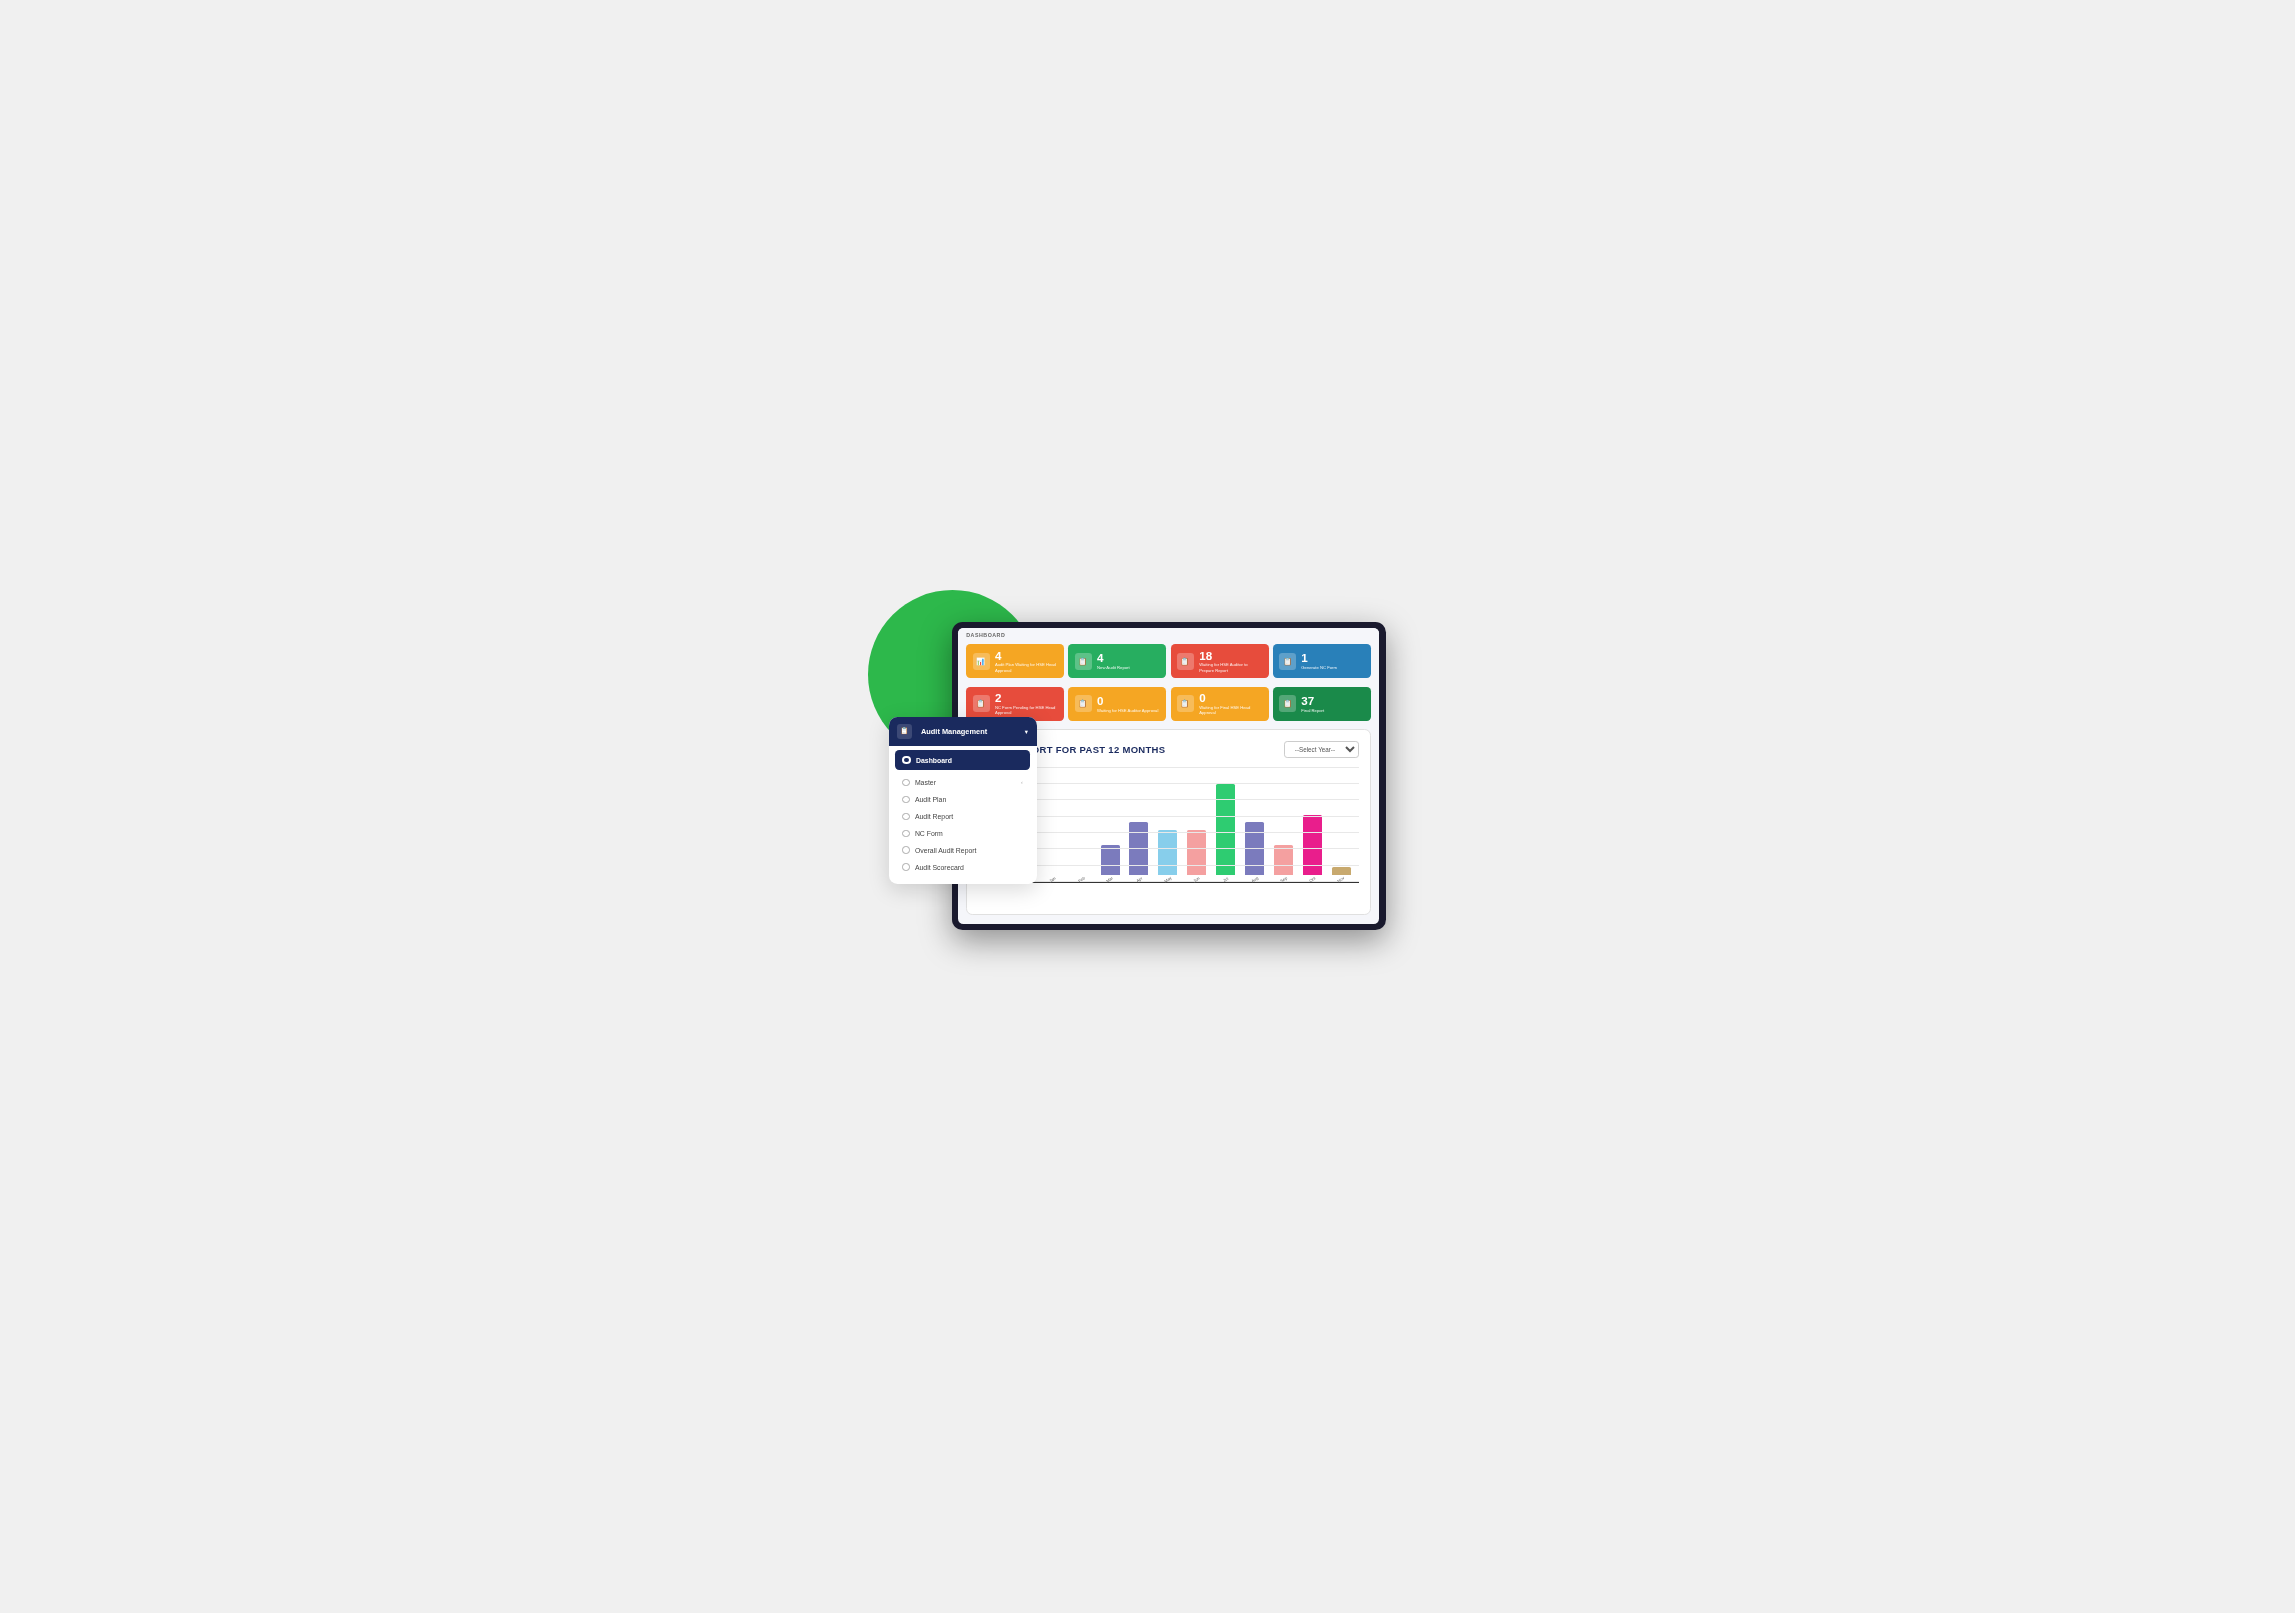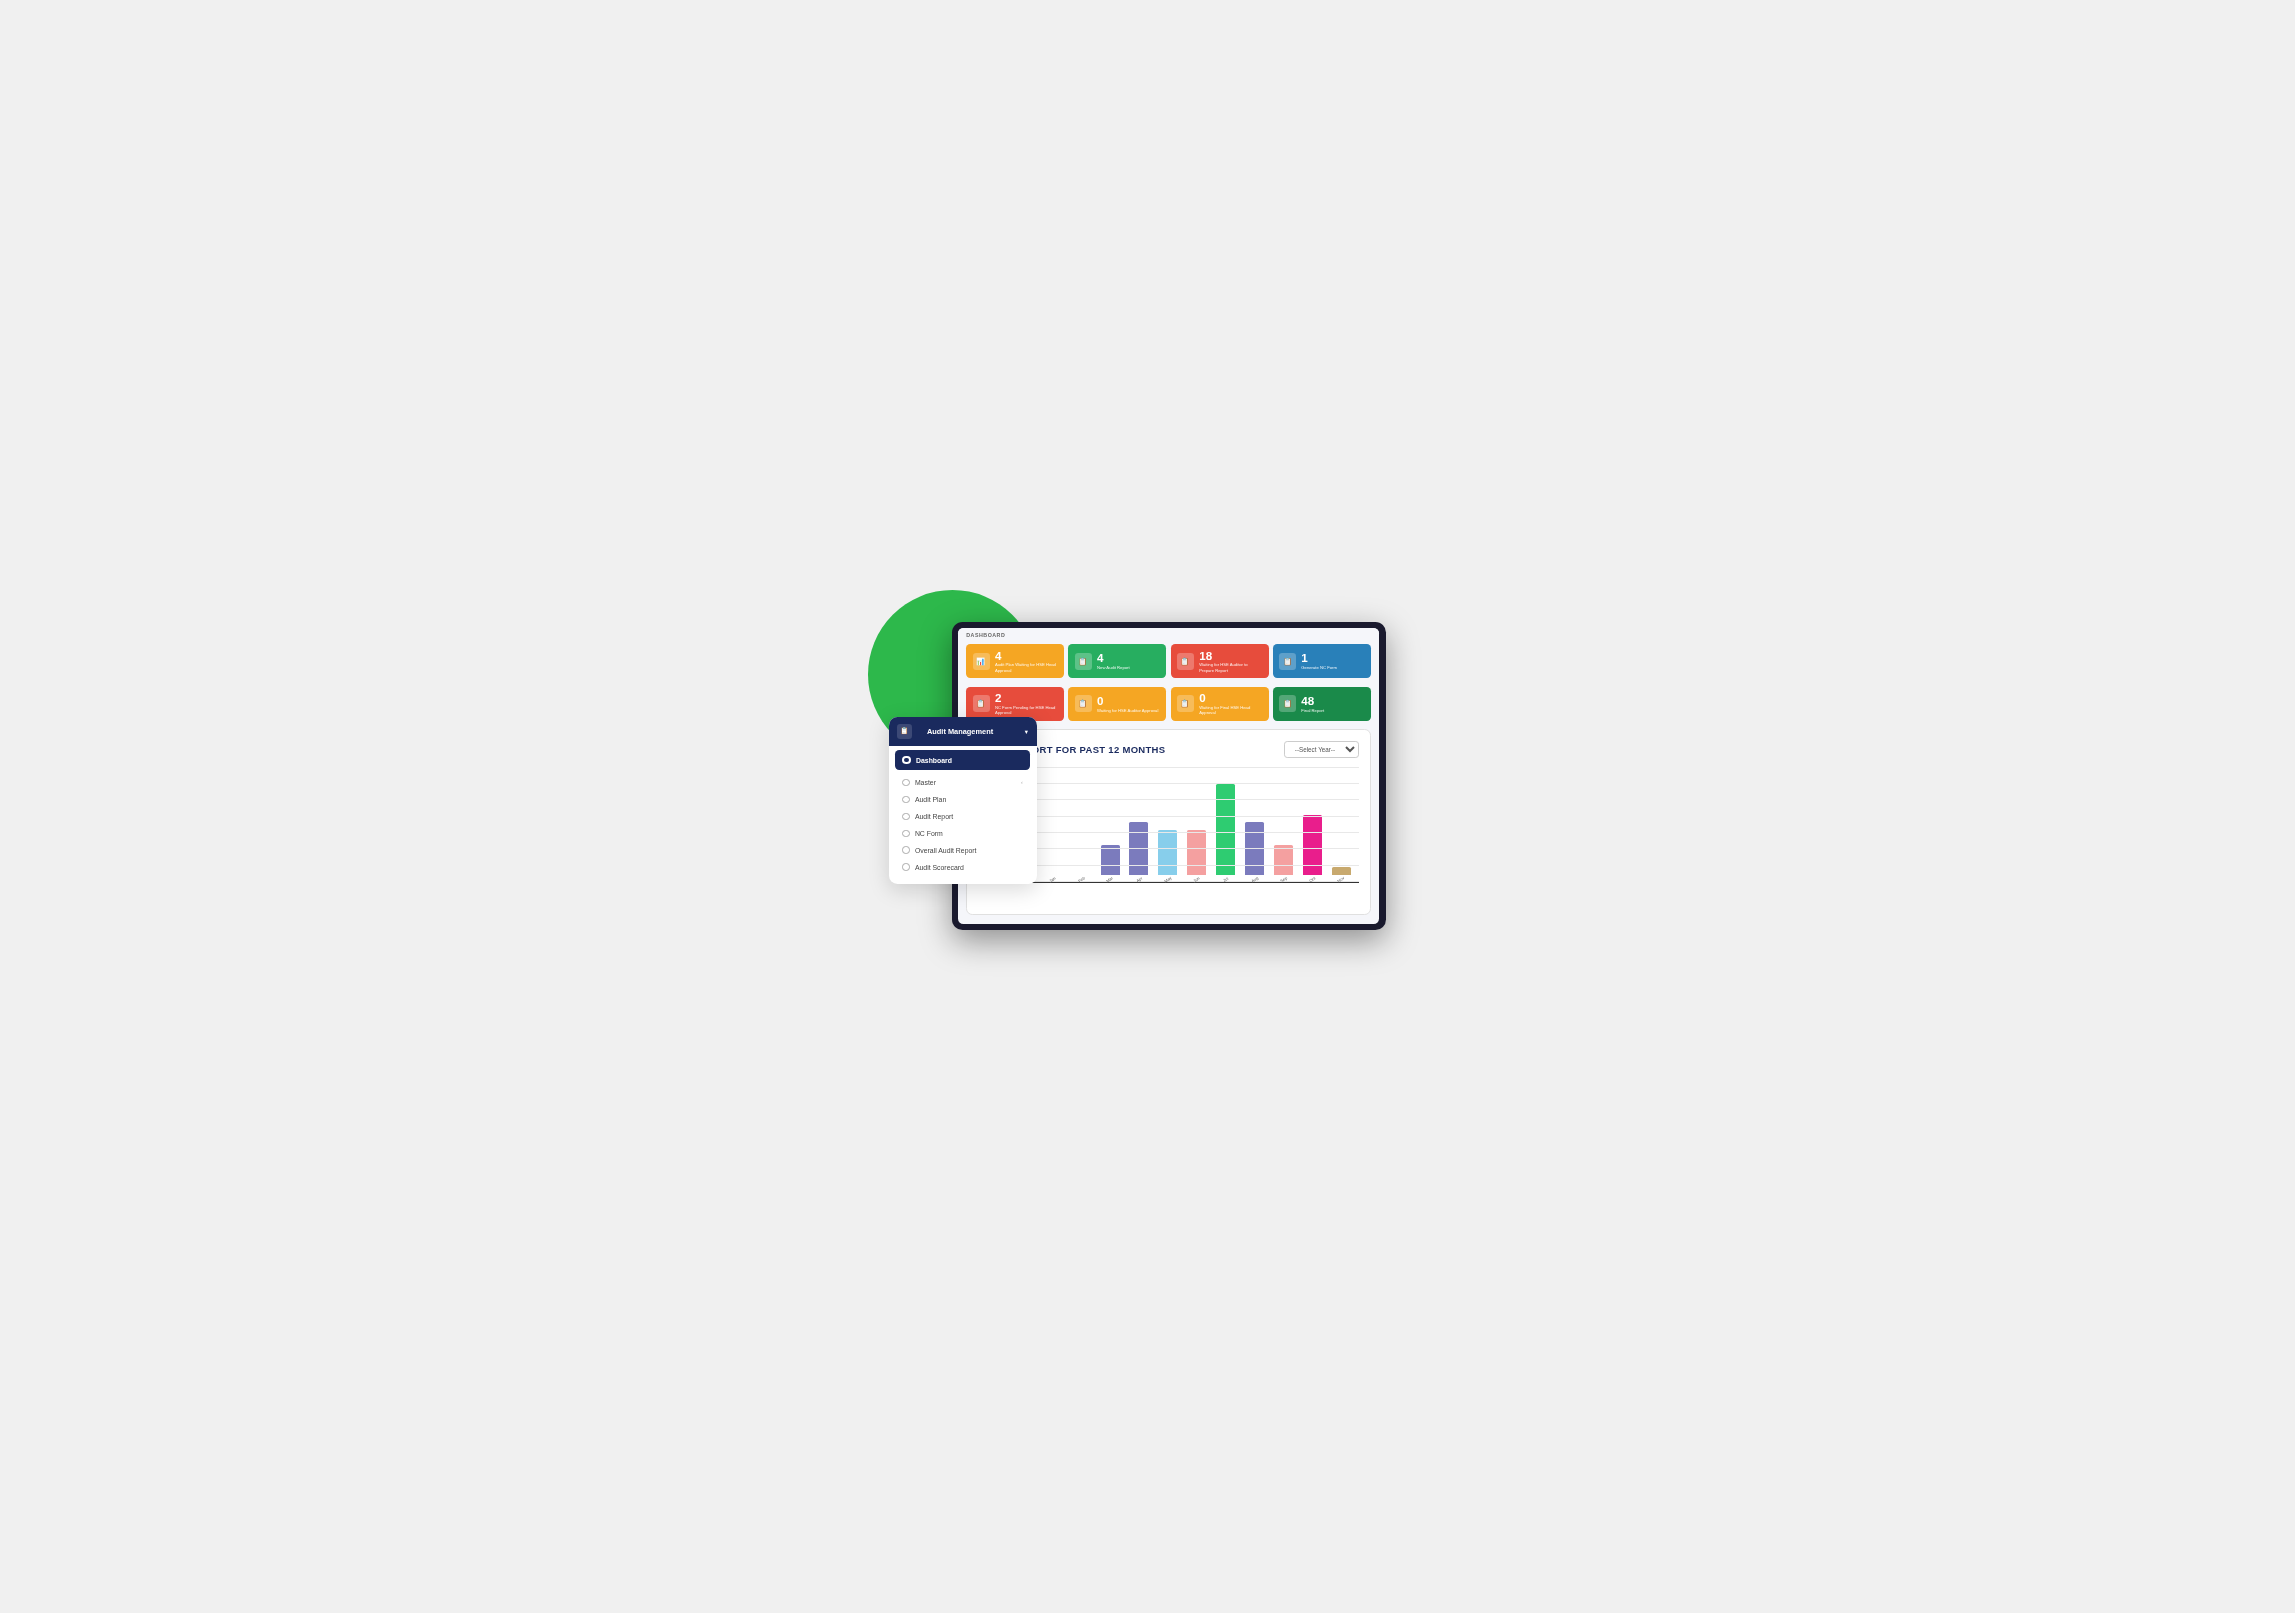--- a/index.html
+++ b/index.html
@@ -240,21 +240,21 @@
       background: #1a2a5e;
       padding: 7.4px 8.5px;
       display: flex;
       align-items: center;
       justify-content: space-between;
     }
 
     .sidebar-header-left {
       display: flex;
       align-items: center;
-      gap: 15px;
+      gap: 9px;
     }
 
     .sidebar-header-icon {
       width: 15px;
       height: 15px;
       background: rgba(255,255,255,0.15);
       border-radius: 3.2px;
       display: flex;
       align-items: center;
       justify-content: center;
@@ -400,21 +400,21 @@
         <div class="stat-card orange">
           <div class="stat-icon">📋</div>
           <div class="stat-info">
             <div class="stat-number">0</div>
             <div class="stat-desc">Waiting for Final HSE Head Approval</div>
           </div>
         </div>
         <div class="stat-card dark-green">
           <div class="stat-icon">📋</div>
           <div class="stat-info">
-            <div class="stat-number">48</div>
+            <div class="stat-number">37</div>
             <div class="stat-desc">Final Report</div>
           </div>
         </div>
       </div>
 
       <div class="main-content">
         <div class="chart-header">
           <div class="chart-title">AUDIT REPORT FOR PAST 12 MONTHS</div>
           <select class="year-select">
             <option>--Select Year--</option>

